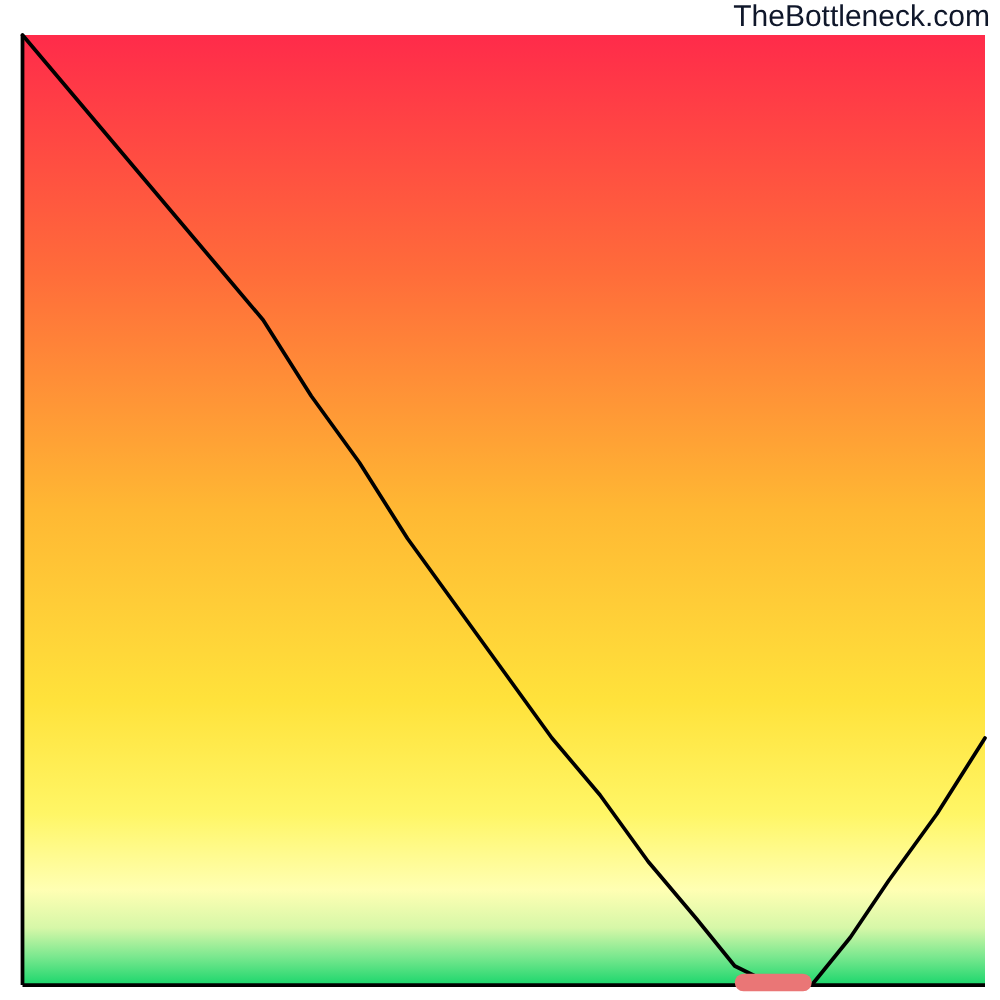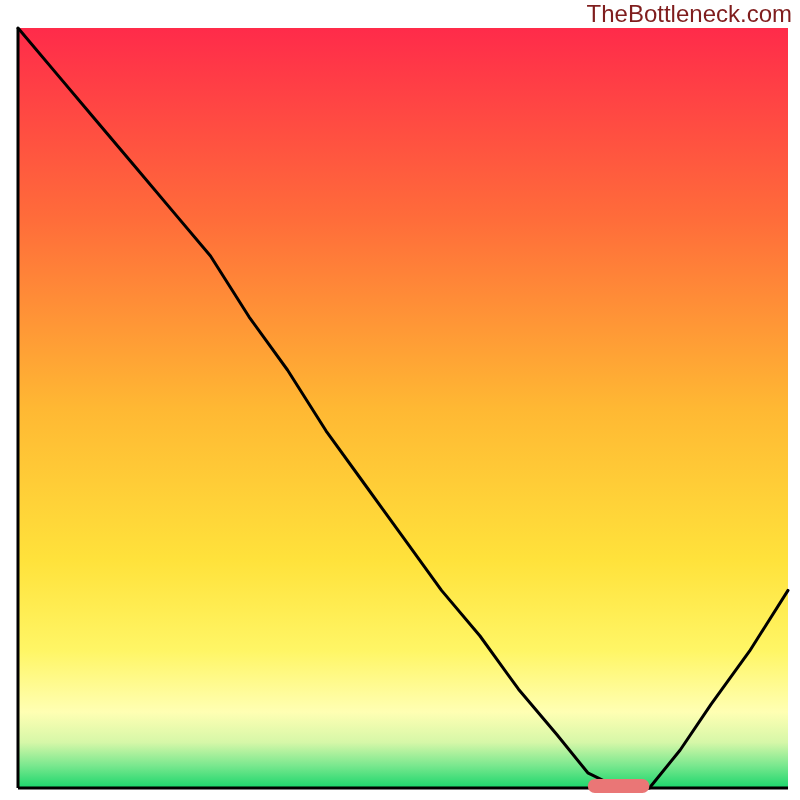--- a/index.html
+++ b/index.html
@@ -15,21 +15,21 @@
     width: 800px;
     height: 800px;
   }
   .watermark {
     position: absolute;
     top: 0px;
     right: 8px;
     font-family: Arial, Helvetica, sans-serif;
     font-size: 24px;
     font-weight: 500;
-    color: #7f1d1d;
+    color: #0f172a;
     letter-spacing: 0px;
     user-select: none;
   }
   svg {
     position: absolute;
     left: 0;
     top: 0;
   }
 </style>
 </head>

